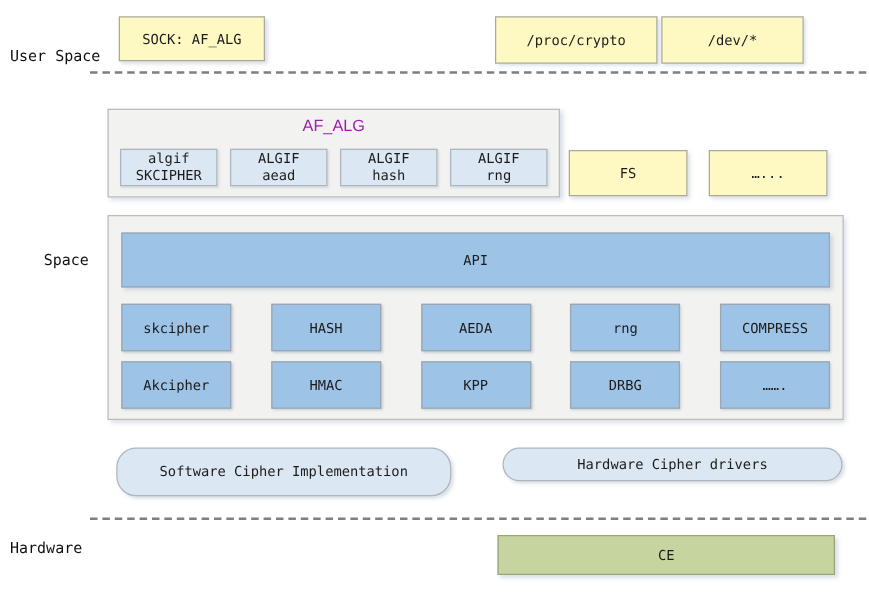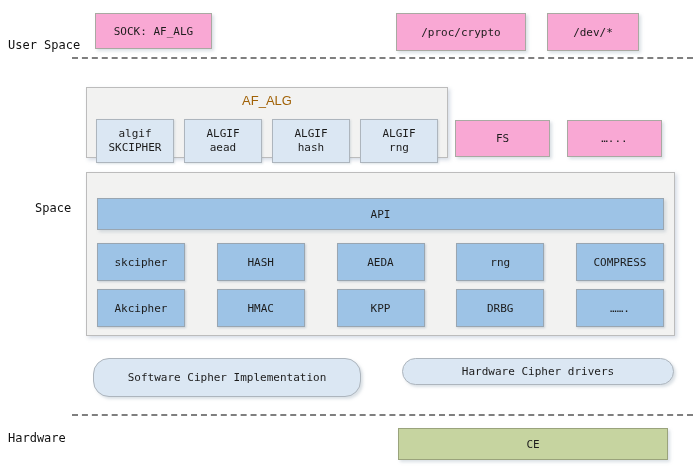--- a/index.html
+++ b/index.html
@@ -13,37 +13,37 @@
   .divider{
     position:absolute;left:72px;width:621px;height:0;
     border-top:2px dashed #7f7f7f;
   }
   .box{
     position:absolute;display:flex;align-items:center;justify-content:center;
     font-size:11px;text-align:center;box-sizing:border-box;
     border:1px solid #a9a9a2;box-shadow:2px 2px 3px rgba(150,165,180,0.35);
     white-space:nowrap;
   }
-  .green{background:#f9a8d4;}
+  .green{background:#fef9c3;}
   .green-dark{background:#c6d4a0;border-color:#9aa37c;}
   .panel{
     position:absolute;background:#f2f2f1;border:1px solid #bcbcbc;
     box-sizing:border-box;box-shadow:2px 2px 4px rgba(150,165,190,0.4);
   }
   .panel-title{
     position:absolute;top:5px;left:0;right:0;text-align:center;
-    font-family:"Liberation Sans", sans-serif;font-size:13px;color:#a16207;
+    font-family:"Liberation Sans", sans-serif;font-size:13px;color:#a21caf;
   }
   .blue{background:#9dc3e6;border-color:#9aa6b1;}
   .blue-pale{background:#dbe7f3;border-color:#adb5bd;border-radius:16px;}
   .module-row{
     position:absolute;display:flex;gap:10px;left:9px;right:9px;
   }
   .module{
-    position:relative;width:78px;height:44px;display:flex;flex-direction:column;
+    position:relative;width:78px;height:30px;display:flex;flex-direction:column;
     align-items:center;justify-content:center;font-size:11px;line-height:1.25;
     box-sizing:border-box;border:1px solid #adb5bd;background:#dbe7f3;
     box-shadow:1px 1px 2px rgba(150,165,180,0.3);
   }
   .core-row{
     position:absolute;left:10px;right:10px;display:flex;justify-content:space-between;
   }
   .core-cell{
     position:relative;width:88px;height:38px;display:flex;align-items:center;
     justify-content:center;font-size:11px;box-sizing:border-box;
@@ -55,21 +55,21 @@
 <body>
 
 <div id="stage">
 
   <div class="layer-label" style="left:8px;top:38px;">User Space</div>
   <div class="layer-label" style="left:35px;top:201px;">Space</div>
   <div class="layer-label" style="left:8px;top:431px;">Hardware</div>
 
   <div class="box green" style="left:95px;top:13px;width:117px;height:36px;">SOCK: AF_ALG</div>
   <div class="box green" style="left:396px;top:13px;width:130px;height:38px;">/proc/crypto</div>
-  <div class="box green" style="left:547px;top:13px;width:92px;height:38px;">/dev/*</div>
+  <div class="box green" style="left:529px;top:13px;width:114px;height:38px;">/dev/*</div>
 
   <div class="divider" style="top:57px;"></div>
 
   <div class="panel" style="left:86px;top:87px;width:362px;height:71px;">
     <div class="panel-title">AF_ALG</div>
     <div class="module-row" style="top:31px;">
       <div class="module">
         <span>algif</span>
         <span>SKCIPHER</span>
       </div>
@@ -86,21 +86,21 @@
         <span>rng</span>
       </div>
     </div>
   </div>
 
   <div class="box green" style="left:455px;top:120px;width:95px;height:37px;">FS</div>
   <div class="box green" style="left:567px;top:120px;width:95px;height:37px;">…...</div>
 
   <div class="panel" style="left:86px;top:172px;width:589px;height:164px;">
 
-    <div class="box blue" style="left:10px;top:25px;width:567px;height:32px;">API</div>
+    <div class="box blue" style="left:10px;top:13px;width:567px;height:44px;">API</div>
 
     <div class="core-row" style="top:70px;">
       <div class="core-cell">skcipher</div>
       <div class="core-cell">HASH</div>
       <div class="core-cell">AEDA</div>
       <div class="core-cell">rng</div>
       <div class="core-cell">COMPRESS</div>
     </div>
 
     <div class="core-row" style="top:116px;">

